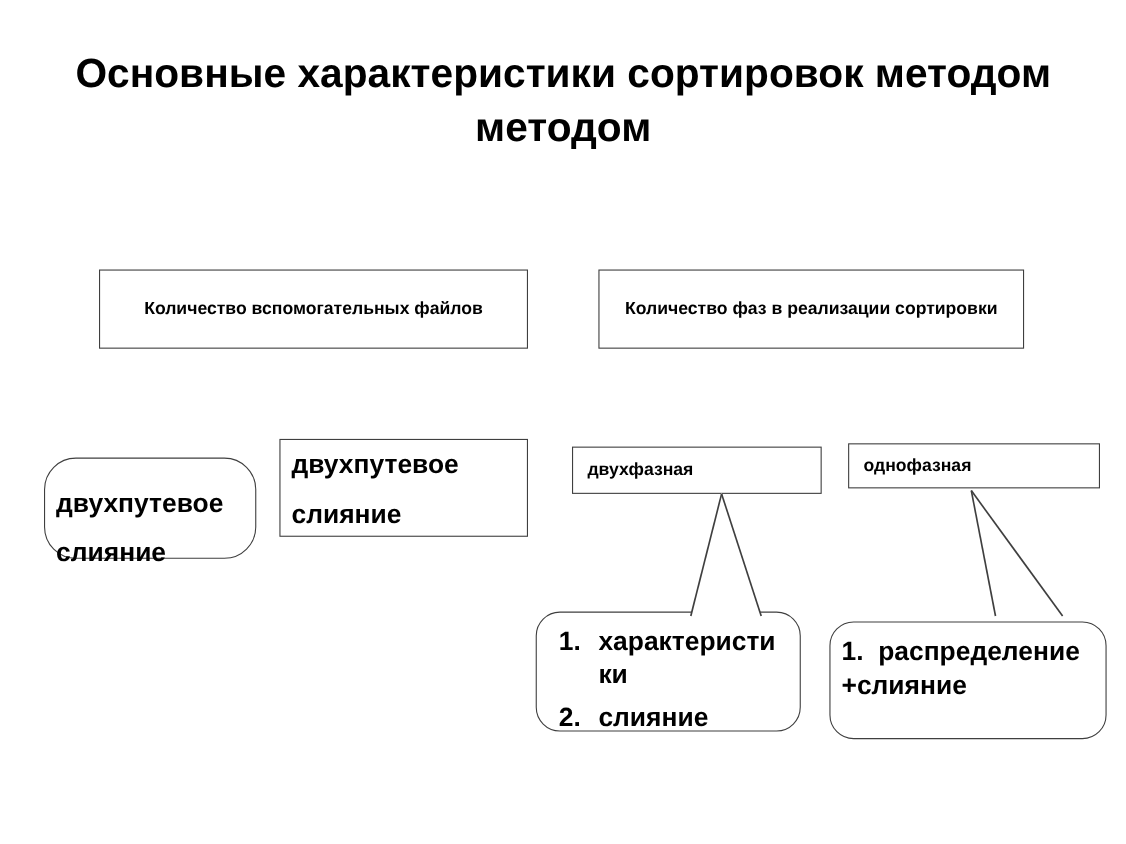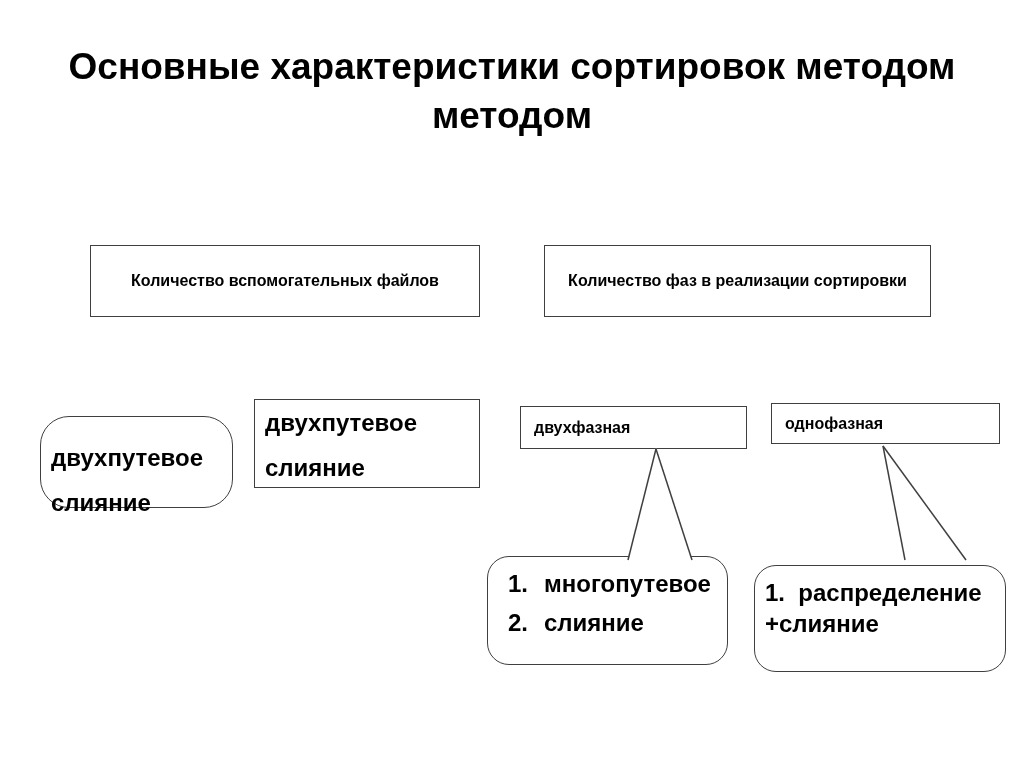--- a/index.html
+++ b/index.html
@@ -105,21 +105,21 @@
     <div>двухфазная</div>
   </div>
 
   <div class="box phase phase-2">
     <div>однофазная</div>
   </div>
 
   <div class="callout callout-1">
     <div class="li">
       <span class="num">1.</span>
-      <span class="txt">многопутевое</span>
+      <span class="txt">характеристики</span>
     </div>
     <div class="li">
       <span class="num">2.</span>
       <span class="txt">слияние</span>
     </div>
   </div>
 
   <div class="callout callout-2">
     <div class="txt-block">1.  распределение +слияние</div>
   </div>

